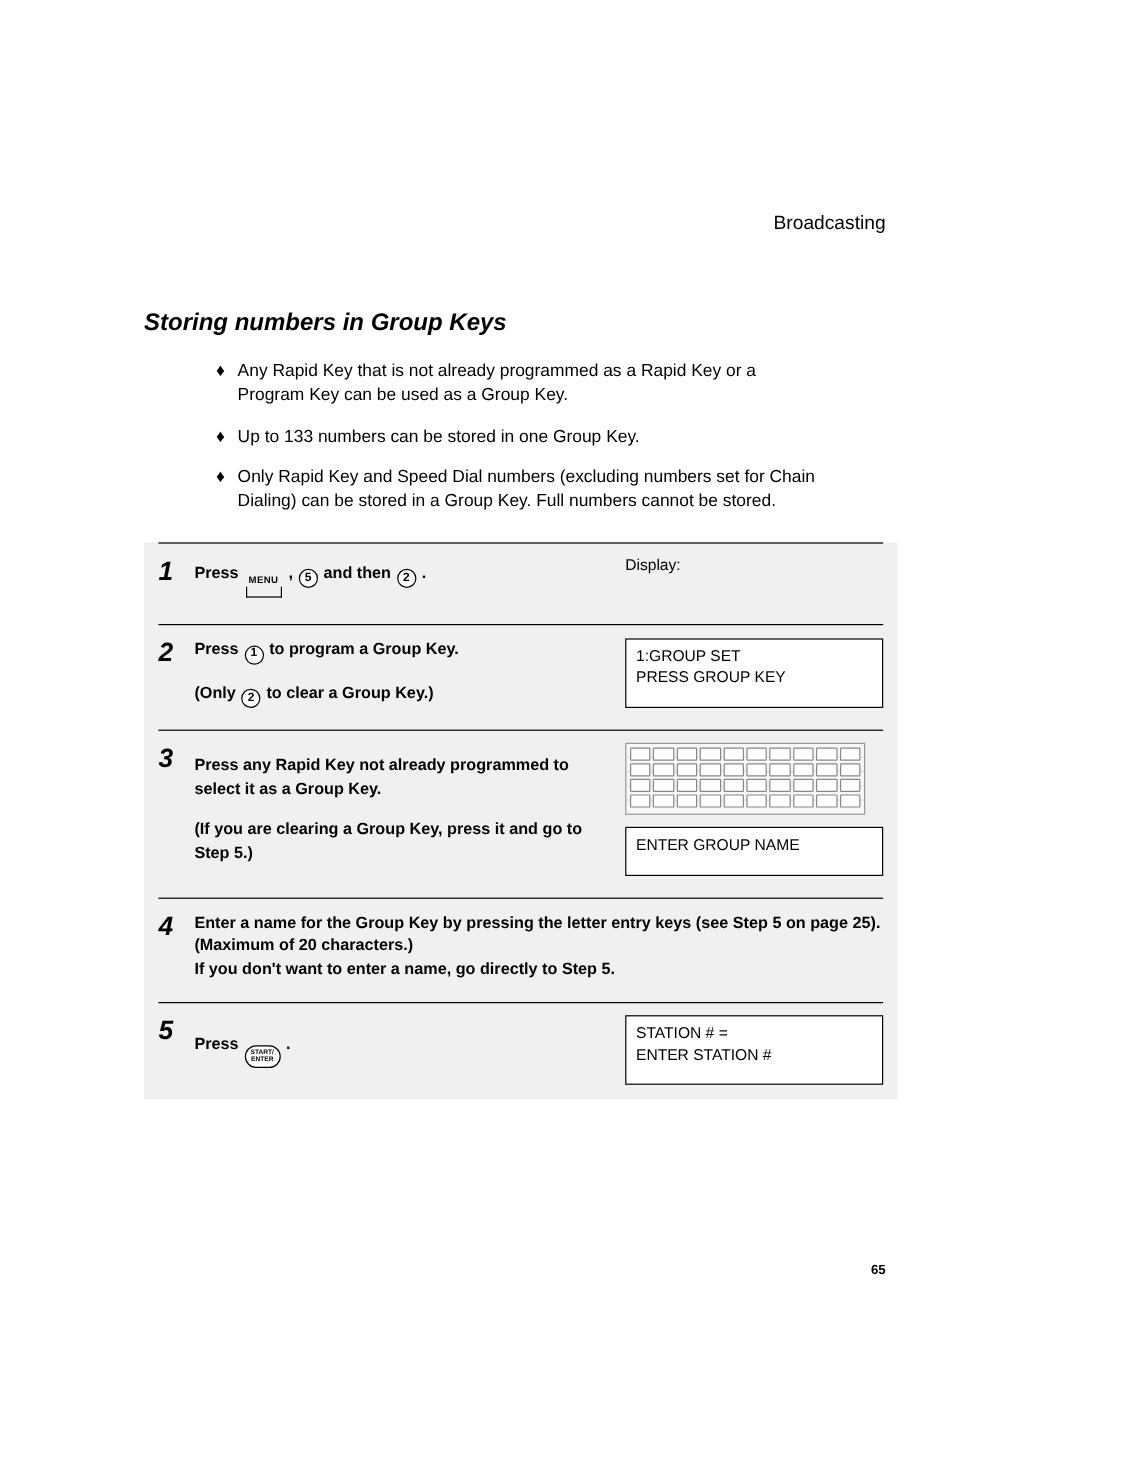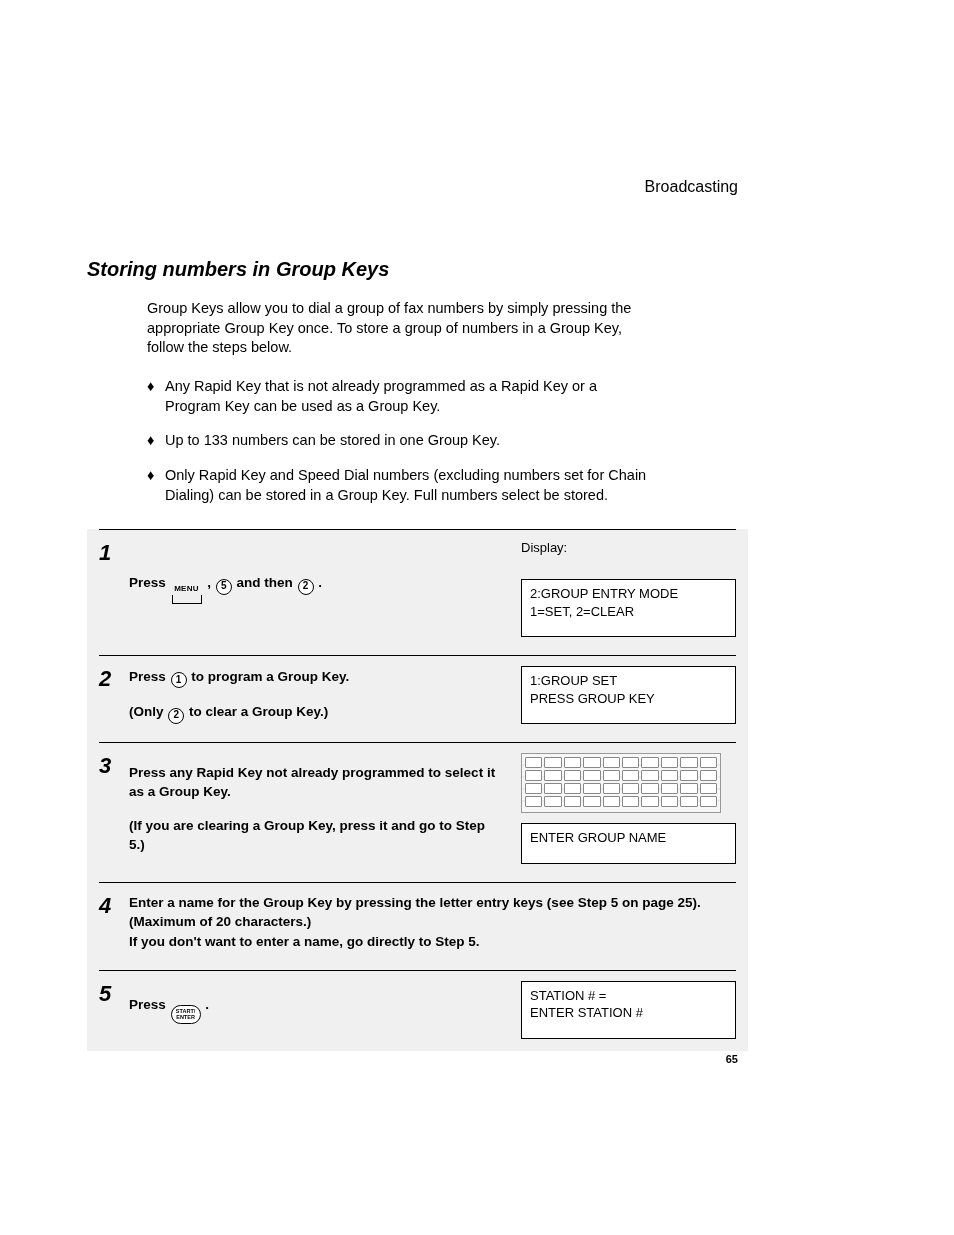--- a/index.html
+++ b/index.html
@@ -6,21 +6,21 @@
   html, body {
     margin: 0; padding: 0;
     width: 954px; height: 1235px;
     background: #fff;
     font-family: Helvetica, Arial, sans-serif;
     color: #000;
     position: relative;
   }
   .page {
     width: 948px; height: 1235px;
-    padding: 178px 200px 0 87px;
+    padding: 178px 200px 0 120px;
     position: relative;
   }
   .header-right {
     position: absolute;
     top: 178px; right: 210px;
     font-size: 16px;
   }
   .title {
     margin: 80px 0 18px 0;
     font-size: 20px;
@@ -163,34 +163,33 @@
 </style>
 </head>
 <body>
 
 <div class="page">
 
   <div class="header-right">Broadcasting</div>
 
   <h2 class="title">Storing numbers in Group Keys</h2>
 
-  <div class="intro">Group Keys allow you to dial a group of fax numbers by simply pressing the appropriate Group Key once. To store a group of numbers in a Group Key, follow the steps below.</div>
 
   <div class="bullets">
     <div class="b">
         <span class="m">♦</span>
         <span>Any Rapid Key that is not already programmed as a Rapid Key or a Program Key can be used as a Group Key.</span>
       </div>
     <div class="b">
         <span class="m">♦</span>
         <span>Up to 133 numbers can be stored in one Group Key.</span>
       </div>
     <div class="b">
         <span class="m">♦</span>
-        <span>Only Rapid Key and Speed Dial numbers (excluding numbers set for Chain Dialing) can be stored in a Group Key. Full numbers select be stored.</span>
+        <span>Only Rapid Key and Speed Dial numbers (excluding numbers set for Chain Dialing) can be stored in a Group Key. Full numbers cannot be stored.</span>
       </div>
   </div>
 
   <div class="steps">
 
     <div class="step">
       <div class="num">1</div>
       <div class="body">
         <div class="instr">
           <span>Press </span>
@@ -199,24 +198,20 @@
             <div class="box"></div>
           </span>
           <span> , </span>
           <span class="circkey">5</span>
           <span> and then </span>
           <span class="circkey">2</span>
           <span> .</span>
         </div>
         <div class="right">
           <div class="disp-label">Display:</div>
-          <div class="dispbox">
-            <div>2:GROUP ENTRY MODE</div>
-            <div>1=SET, 2=CLEAR</div>
-          </div>
         </div>
       </div>
     </div>
 
     <div class="step">
       <div class="num">2</div>
       <div class="body">
         <div class="instr">
           <div>
             <span>Press </span>

